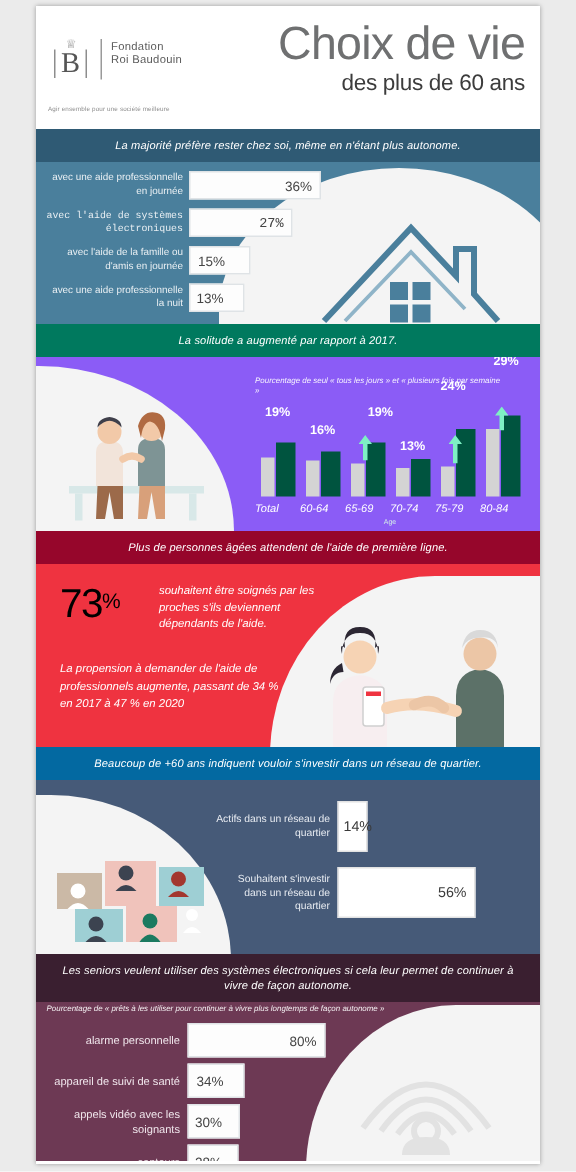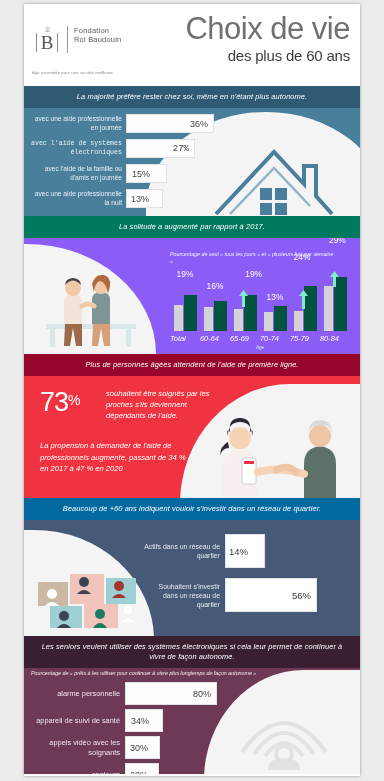--- a/index.html
+++ b/index.html
@@ -52,32 +52,32 @@
   
   .s2{background:#8b5cf6;}
   .s2 .band-title{background:#00795e;}
   .s2 .band-body{height:116px;}
   .s2 .arc{position:absolute;left:-58px;top:6px;width:190px;height:150px;background:#f4f4f4;border-radius:0 130px 0 0 / 0 110px 0 0;}
   .chart{position:absolute;left:146px;top:25px;width:180px;height:90px;}
   .bars{position:absolute;left:0;bottom:22px;height:60px;width:180px;display:flex;align-items:flex-end;}
   .grp{flex:1;display:flex;align-items:flex-end;justify-content:center;gap:1px;position:relative;}
   .b17{width:9px;background:#d4d4d4;}
   .b20{width:13px;background:#00543f;}
-  .grpval{position:absolute;top:-11px;left:50%;transform:translateX(-50%);font-size:8.4px;color:#fff;font-weight:normal;white-space:nowrap;}
+  .grpval{position:absolute;top:-11px;left:50%;transform:translateX(-50%);font-size:8.4px;color:#fff;font-weight:bold;white-space:nowrap;}
   .ticks{position:absolute;left:0;bottom:10px;width:180px;display:flex;}
   .ticks span{flex:1;text-align:left;font-size:7.4px;color:#ffffff;font-style:italic;}
   .axisname{position:absolute;bottom:3px;width:180px;text-align:center;font-size:4.6px;color:#d6f2e9;}
   .legend{position:absolute;bottom:-9px;width:180px;display:flex;justify-content:center;gap:10px;font-size:7.4px;color:#fff;}
 
   
   .s3{background:#ef3340;}
   .s3 .band-title{background:#96062b;}
   .s3 .band-body{height:122px;}
   .s3 .arc{position:absolute;right:-30px;top:8px;width:210px;height:160px;background:#f4f4f4;border-radius:110px 0 0 0 / 120px 0 0 0;}
-  .big73{position:absolute;left:16px;top:10px;font-size:27px;color:#ffffff;letter-spacing:-1px;line-height:28px;}
+  .big73{position:absolute;left:16px;top:10px;font-size:27px;color:#000000;letter-spacing:-1px;line-height:28px;}
   .big73 sup{font-size:14px;vertical-align:6px;}
   .r-claim{position:absolute;left:82px;top:12px;width:118px;font-style:italic;font-size:7.6px;color:#fff;line-height:11px;}
   .r-note{position:absolute;left:16px;top:64px;width:150px;font-style:italic;font-size:7.6px;color:#fff;line-height:11.5px;}
   .nurse{position:absolute;right:14px;bottom:0;width:130px;height:92px;}
 
   
   .s4{background:#465a78;}
   .s4 .band-title{background:#0369a1;}
   .s4 .band-body{height:116px;}
   .s4 .arc{position:absolute;left:-50px;top:10px;width:180px;height:150px;background:#f4f4f4;border-radius:0 120px 0 0 / 0 110px 0 0;}
@@ -290,21 +290,21 @@
         <circle cx="30" cy="56" r="5" fill="#3c4350"></circle>
           <path d="M23 68 Q30 60 37 68 Z" fill="#3c4350"></path>
         <circle cx="66" cy="54" r="5" fill="#1b7a60"></circle>
           <path d="M59 68 Q66 58 73 68 Z" fill="#1b7a60"></path>
         <circle cx="94" cy="50" r="4" fill="#fff"></circle>
           <path d="M88 62 Q94 54 100 62 Z" fill="#fff"></path>
       </svg>
 
       <div class="barrow" style="left:118px;top:14px;">
         <div class="n-label" style="width:78px;">Actifs dans un réseau de quartier</div>
-        <div class="n-bar" style="width:40px;height:34px;">
+        <div class="n-bar" style="width:20px;height:34px;">
           <span class="n-val" style="padding-left:3px;">14%</span>
         </div>
       </div>
 
       <div class="barrow" style="left:118px;top:58px;">
         <div class="n-label" style="width:78px;">Souhaitent s'investir dans un réseau de quartier</div>
         <div class="n-bar" style="width:92px;height:34px;justify-content:flex-end;">
           <span class="n-val" style="padding-right:5px;">56%</span>
         </div>
       </div>

